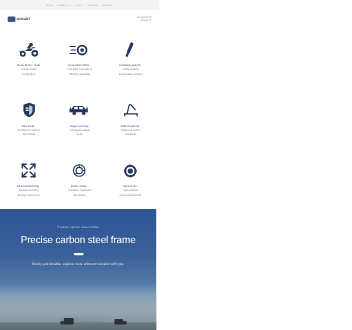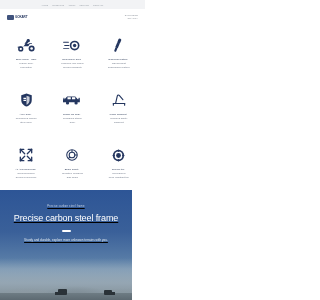--- a/index.html
+++ b/index.html
@@ -67,24 +67,23 @@
     font-size: 2.5px; line-height: 1.5;
     color: #2b3a57;
     letter-spacing: .02px;
     max-width: 38px;
   }
   .f-text .l2 { color: #6d7687; }
 
   
   .hero {
     position: absolute; left: 0; bottom: 0;
-    width: 132px; height: 110px;
+    width: 142px; height: 110px;
     background: linear-gradient(180deg, #2d5596 0%, #3a6099 38%, #5b7fa8 66%, #8aa3b8 86%, #a9bbc6 100%);
     overflow: hidden;
-    text-decoration: underline;
   }
   .hero-inner {
     padding-top: 15px;
     text-align: center;
     position: relative; z-index: 3;
   }
   .hero-kicker {
     font-size: 2.6px; color: #cfdbea; letter-spacing: .25px;
     margin-bottom: 5px;
   }

